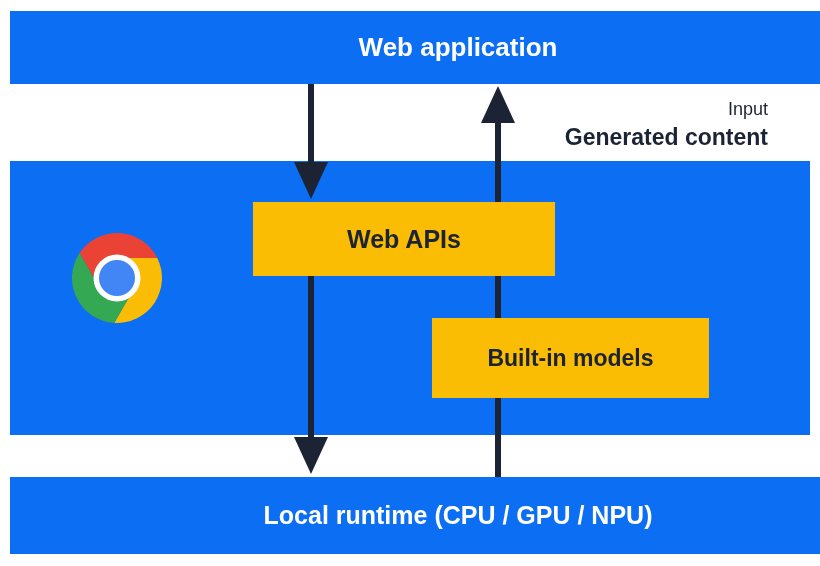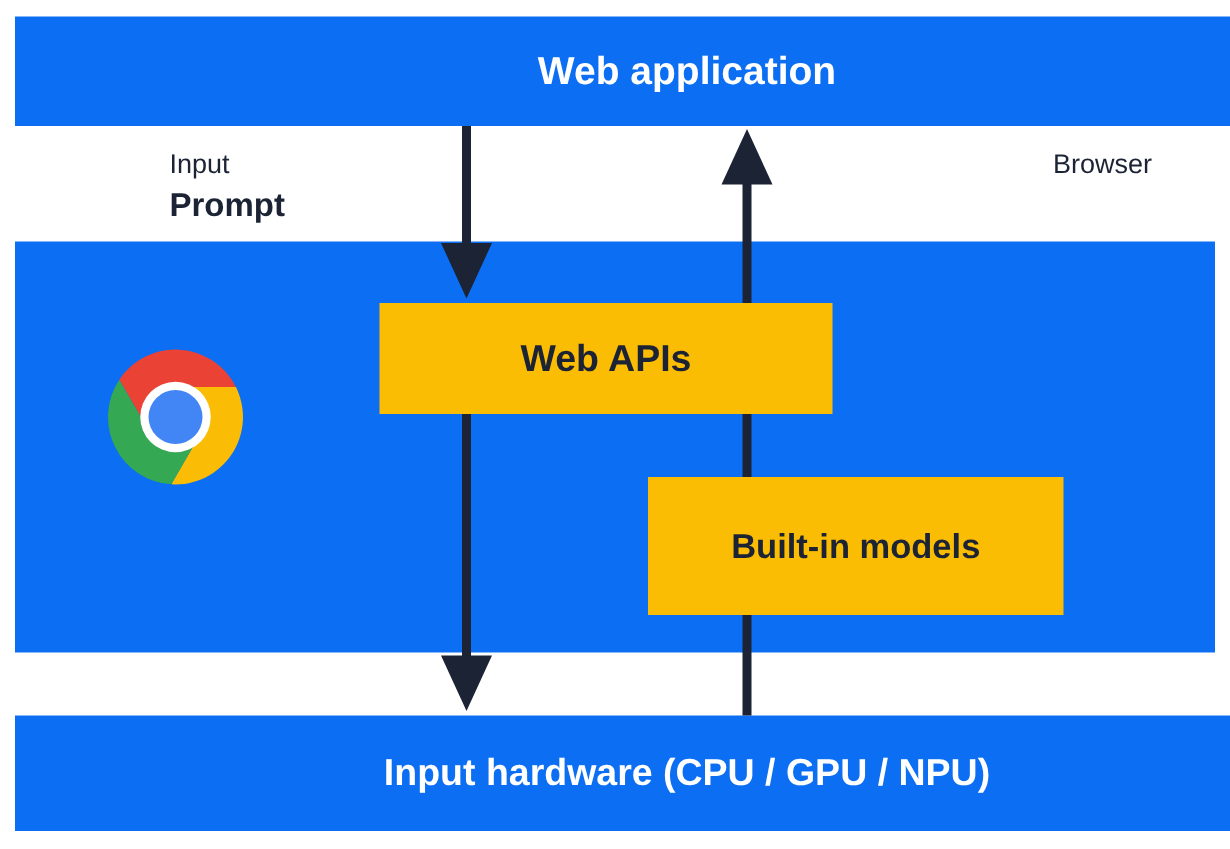--- a/index.html
+++ b/index.html
@@ -35,42 +35,39 @@
   .arrow-layer{
     position:absolute;left:0;top:0;width:820px;height:566px;
     z-index:2;pointer-events:none;
   }
   .ybox{
     position:absolute;background:#fbbc04;color:#1b2334;
     display:flex;flex-direction:column;align-items:center;justify-content:center;
     font-weight:700;text-align:center;z-index:3;
   }
   .ybox.webapis{left:253px;top:202px;width:302px;height:74px;font-size:25px;align-items:center;}
-  .ybox.builtin{left:432px;top:318px;width:277px;height:92px;font-size:23px;line-height:31px;}
+  .ybox.builtin{left:432px;top:318px;width:277px;height:80px;font-size:23px;line-height:31px;}
   .chrome-wrap{position:absolute;left:71px;top:232px;width:92px;height:92px;z-index:2;}
   .browser-label{
     position:absolute;left:37px;top:344px;width:164px;text-align:center;
     color:#ffffff;font-weight:700;font-size:23px;z-index:2;
   }
 </style>
 </head>
 <body>
 
 <div class="canvas">
 
   <div class="bar top">
     <span>Web application</span>
   </div>
 
-  <div class="io-label io-left">
+  <div class="io-label io-right">
     <div class="io-title">Input</div>
-    <div class="io-value">Prompt</div>
-  </div>
-  <div class="io-label io-right">
-    <div class="io-title">Browser</div>
+    <div class="io-value">Generated content</div>
   </div>
 
   <div class="panel"></div>
 
   <div class="chrome-wrap">
     <svg viewBox="-46 -46 92 92" width="92" height="92">
       <path d="M -37.5 -24.9 A 45 45 0 0 1 40.3 -20 L 0 -20 L -17.3 10 Z" fill="#ea4335"></path>
       <path d="M 40.3 -20 A 45 45 0 0 1 -2.8 44.9 L 17.3 10 L 0 -20 Z" fill="#fbbc05"></path>
       <path d="M -2.8 44.9 L 17.3 10 L -17.3 10 L -37.5 -24.9 A 45 45 0 0 0 -2.8 44.9 Z" fill="#34a853"></path>
       <circle cx="0" cy="0" r="23.5" fill="#ffffff"></circle>
@@ -94,16 +91,16 @@
   </svg>
 
   <div class="ybox webapis">
     <span>Web APIs</span>
   </div>
   <div class="ybox builtin">
     <span>Built-in models</span>
   </div>
 
   <div class="bar bottom">
-    <span>Input hardware (CPU / GPU / NPU)</span>
+    <span>Local runtime (CPU / GPU / NPU)</span>
   </div>
 
 </div>
 
 </body></html>

